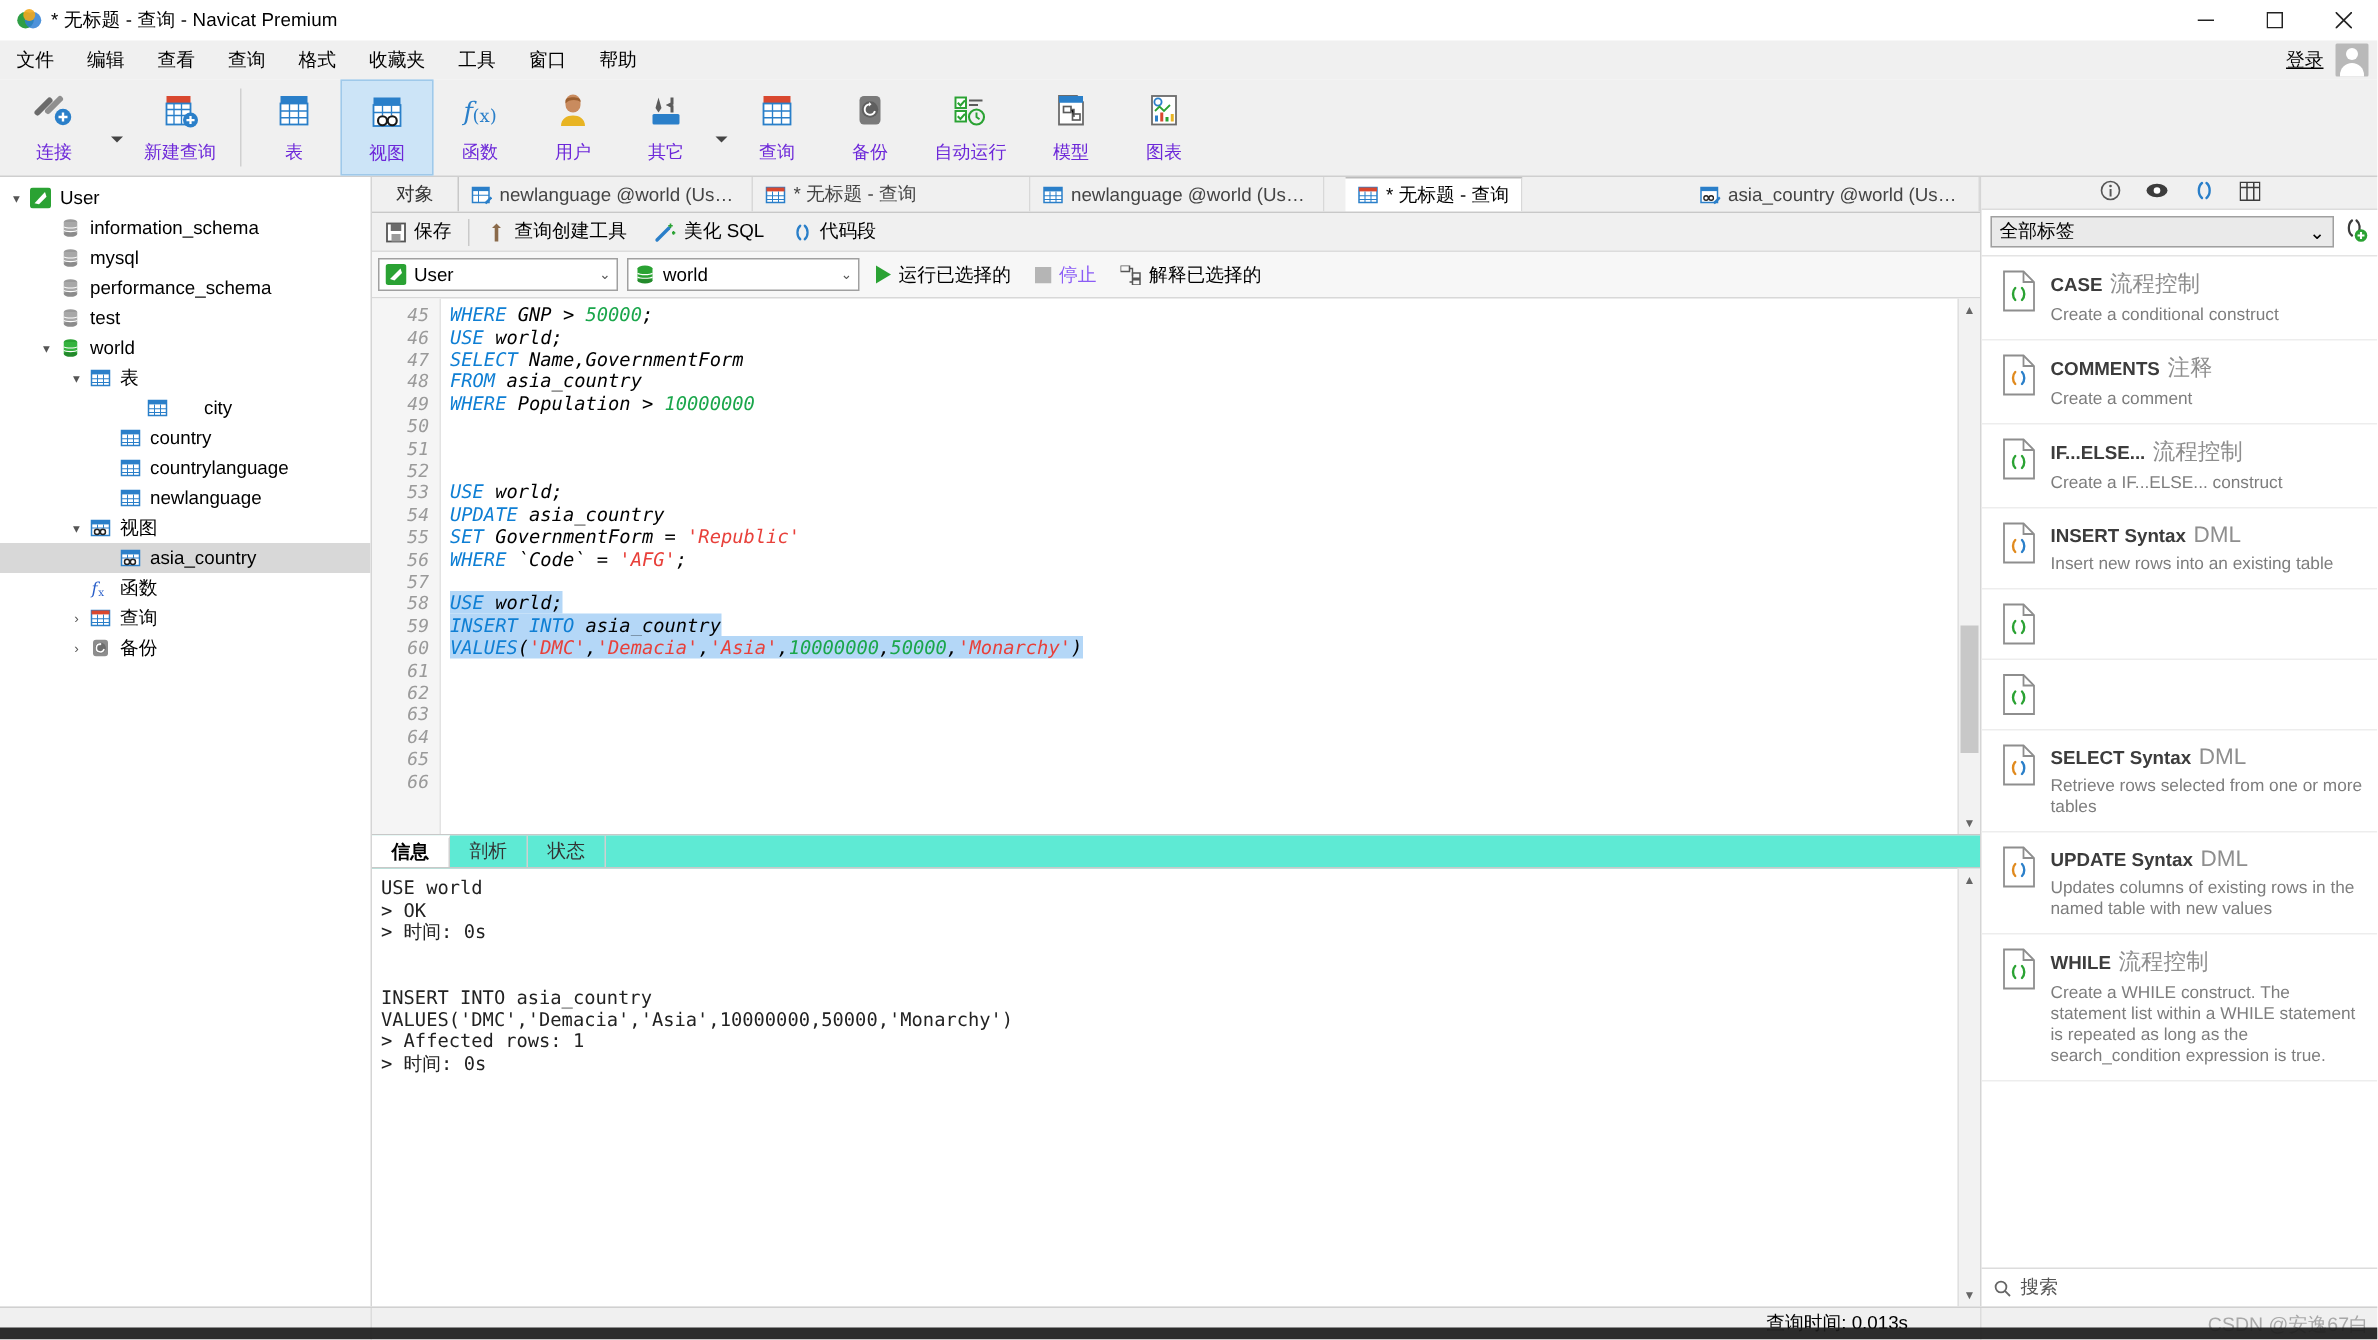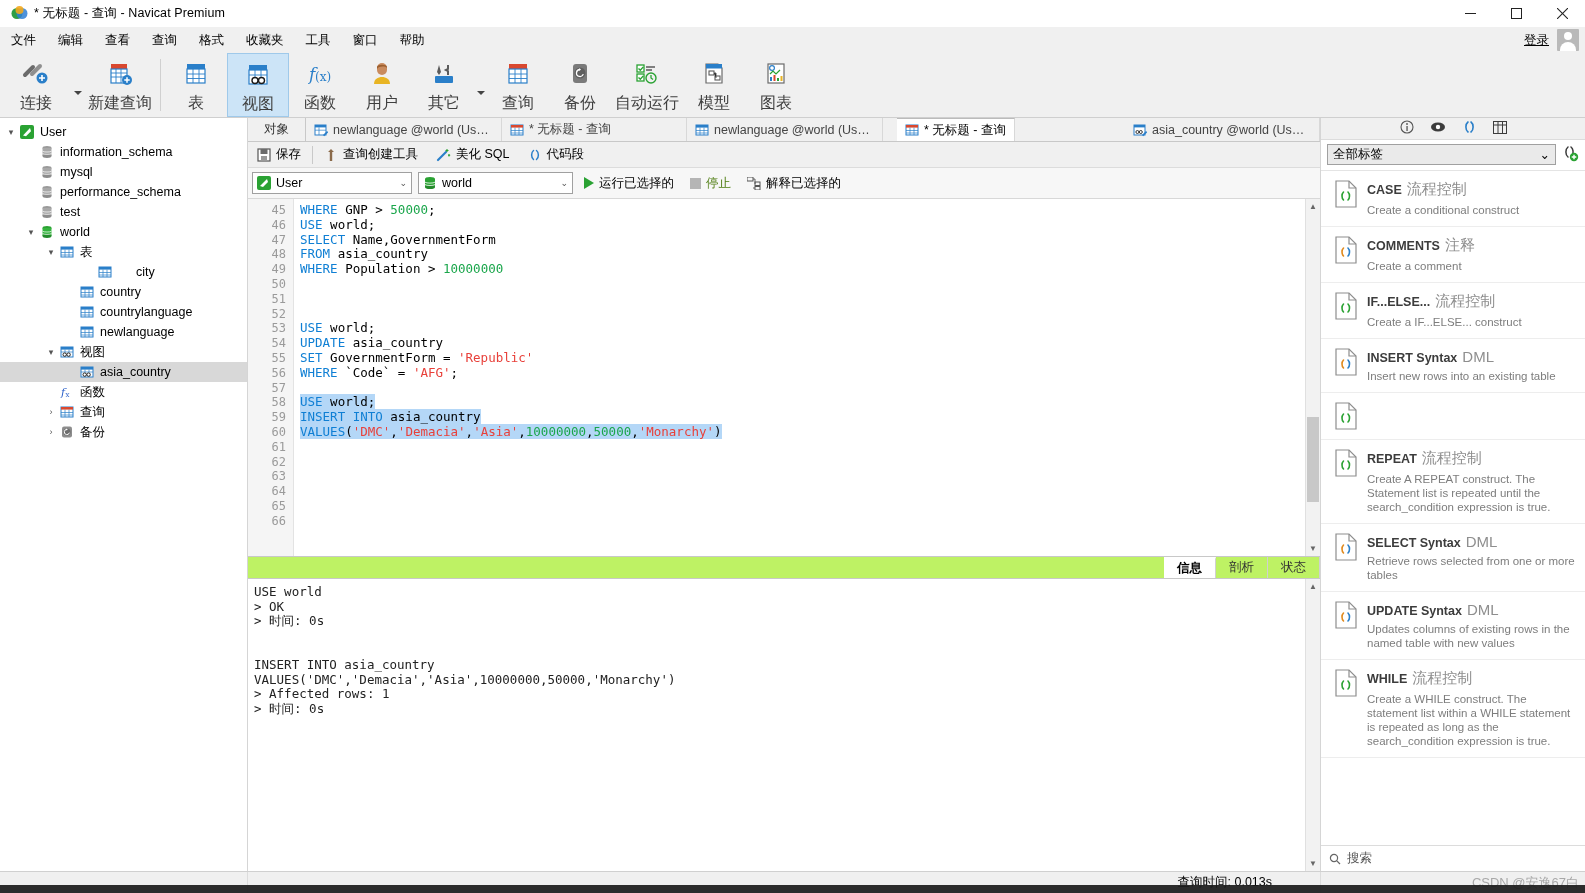--- a/index.html
+++ b/index.html
@@ -28,21 +28,21 @@
   .avatar { width:22px; height:22px; background:#b9b9b9; border-radius:1px; position:relative; overflow:hidden; margin-right:6px;}
   .avatar::before { content:''; position:absolute; width:8px; height:8px; border-radius:50%; background:#fff; left:7px; top:3px; }
   .avatar::after { content:''; position:absolute; width:16px; height:10px; border-radius:8px 8px 0 0; background:#fff; left:3px; top:13px; }
 
   
   .toolbar { height: 65px; background:#f0f0f0; display:flex; align-items:stretch; flex:0 0 65px; border-bottom:1px solid #cfcfcf;}
   .tb-sep { width:1px; background:#d0d0d0; margin: 6px 4px; }
   .tbi { width:62px; display:flex; flex-direction:column; align-items:center; justify-content:flex-start; padding-top:6px; position:relative; }
   .tbi.sel { background:#cce4f7; border:1px solid #9fc9ea; }
   .tbi .ic { height:30px; display:flex; align-items:center; justify-content:center; }
-  .tbi .lb { font-size:16px; color:#404040; margin-top:4px; }
+  .tbi .lb { font-size:12px; color:#6d28d9; margin-top:4px; }
   .tbi.wide { width:72px; }
   .caret { width:12px; display:flex; align-items:flex-end; justify-content:center; padding-bottom:22px; }
   .caret i { border-left:4px solid transparent; border-right:4px solid transparent; border-top:4px solid #444; display:block;}
 
   
   .body { flex:1; display:flex; min-height:0; }
   .sidebar { width:248px; background:#fff; border-right:1px solid #d5d5d5; display:flex; flex-direction:column; }
   .tree { padding-top:4px; font-size:12.5px; overflow:hidden; }
   .node { display:flex; align-items:center; height:20px; white-space:nowrap; }
   .node.selected { background:#d8d8d8; }
@@ -61,40 +61,40 @@
 
   .qtoolbar { height:26px; background:#f0f0f0; display:flex; align-items:center; flex:0 0 26px; border-bottom:1px solid #dcdcdc; }
   .qtb-item { display:flex; align-items:center; gap:5px; padding:0 9px; font-size:12.5px; color:#000; height:24px; }
   .qtb-sep { width:1px; height:18px; background:#c9c9c9; margin:0 2px; }
 
   .connbar { height:30px; display:flex; align-items:center; gap:6px; padding:3px 4px; background:#f7f7f7; flex:0 0 30px; }
   .combo { height:22px; border:1px solid #a0a0a0; background:#fff; display:flex; align-items:center; padding:0 4px; font-size:12.5px; min-width:80px; }
   .combo .cv { flex:1; margin-left:5px; color:#000; }
   .combo .arw { color:#555; font-size:9px; padding-left:4px; }
   .runitem { display:flex; align-items:center; gap:5px; font-size:12.5px; color:#000; padding:0 5px; height:24px; }
-  .runitem.dis { color:#4d7c0f; }
+  .runitem.dis { color:#8b5cf6; }
   .tri { width:0;height:0;border-left:10px solid #2aa233; border-top:6px solid transparent; border-bottom:6px solid transparent;}
 
   
-  .editor { flex:1 1 auto; min-height:0; display:flex; position:relative; background:#fff; border-top:1px solid #d8d8d8; }
+  .editor { flex:1 1 auto; min-height:0; display:flex; position:relative; background:#fff; border-top:1px solid #d8d8d8;font-style:italic; }
   .gutter { width:46px; background:#f5f5f5; border-right:1px solid #e3e3e3; padding-top:4px; text-align:right; }
   .gutter div { font-family:"DejaVu Sans Mono","Liberation Mono",monospace; font-size:12px; color:#9a9a9a; height:14.8px; line-height:14.8px; padding-right:7px; }
   .code { flex:1; padding-top:4px; padding-left:6px; font-family:"DejaVu Sans Mono","Liberation Mono",monospace; font-size:12.5px; overflow:hidden; }
   .code .ln { height:14.8px; line-height:14.8px; white-space:pre; }
   .k { color:#0f7fd4; }
   .num { color:#1aa64b; } .str { color:#e8403a; } .id { color:#000; }
   .sel-hl { background:#b4d7f7; }
   .vscroll { width:15px; background:#f2f2f2; border-left:1px solid #e0e0e0; display:flex; flex-direction:column; }
   .vs-arrow { height:15px; display:flex; align-items:center; justify-content:center; color:#666; font-size:8px; }
   .vs-track { flex:1; position:relative; }
   .vs-thumb { position:absolute; left:1px; right:1px; background:#c8c8c8; }
 
   
   .results { height:315px; flex:0 0 315px; display:flex; flex-direction:column; border-top:1px solid #c8c8c8; background:#fff; }
-  .rtabs { height:22px; display:flex; align-items:stretch; background:#bef264; border-bottom:1px solid #c8c8c8; flex:0 0 22px;justify-content:flex-end;}
+  .rtabs { height:22px; display:flex; align-items:stretch; background:#5eead4; border-bottom:1px solid #c8c8c8; flex:0 0 22px;}
   .rtab { padding:0 13px; display:flex; align-items:center; font-size:12.5px; color:#333; border-right:1px solid #d0d0d0;}
   .rtab.active { background:#fff; color:#000; font-weight:bold; border-top:2px solid #fff;}
   .rbody { flex:1; display:flex; min-height:0; }
   .rtext { flex:1; padding:6px 0 0 6px; font-family:"DejaVu Sans Mono","Liberation Mono",monospace; font-size:12.5px; color:#222; overflow:hidden; }
   .rtext div { height:14.6px; line-height:14.6px; white-space:pre; }
 
   
   .rightpanel { width:265px; flex:0 0 265px; border-left:1px solid #d5d5d5; display:flex; flex-direction:column; background:#fff; }
   .rp-icons { height:22px; display:flex; align-items:center; justify-content:center; gap:16px; background:#f0f0f0; border-bottom:1px solid #dcdcdc; flex:0 0 22px; }
   .rp-filter { height:30px; display:flex; align-items:flex-start; gap:5px; padding:4px 6px; flex:0 0 30px;}
@@ -842,24 +842,20 @@
                 <path d="M14 12c2 2 2 6 0 8" stroke="#2aa233" stroke-width="1.6" fill="none" stroke-linecap="round"></path>
               </svg></span>
           </div>
           <div class="snip">
             <span class="snip-icon"><svg width="24" height="28" viewBox="0 0 24 28">
                 <path d="M2 1h13l7 7v19H2z" fill="#fff" stroke="#8e8e8e" stroke-width="1.2"></path>
                 <path d="M15 1v7h7" fill="none" stroke="#8e8e8e" stroke-width="1.2"></path>
                 <path d="M9.5 12c-2 2-2 6 0 8" stroke="#2aa233" stroke-width="1.6" fill="none" stroke-linecap="round"></path>
                 <path d="M14 12c2 2 2 6 0 8" stroke="#2aa233" stroke-width="1.6" fill="none" stroke-linecap="round"></path>
               </svg></span>
-            <div class="snip-body">
-              <div class="snip-title"><span>REPEAT</span><span class="snip-tag">流程控制</span></div>
-              <div class="snip-desc">Create A REPEAT construct. The Statement list is repeated until the search_condition expression is true.</div>
-            </div>
           </div>
           <div class="snip">
             <span class="snip-icon"><svg width="24" height="28" viewBox="0 0 24 28">
                 <path d="M2 1h13l7 7v19H2z" fill="#fff" stroke="#8e8e8e" stroke-width="1.2"></path>
                 <path d="M15 1v7h7" fill="none" stroke="#8e8e8e" stroke-width="1.2"></path>
                 <path d="M9.5 12c-2 2-2 6 0 8" stroke="#e08a1e" stroke-width="1.6" fill="none" stroke-linecap="round"></path>
                 <path d="M14 12c2 2 2 6 0 8" stroke="#2a7fc9" stroke-width="1.6" fill="none" stroke-linecap="round"></path>
               </svg></span>
             <div class="snip-body">
               <div class="snip-title"><span>SELECT Syntax</span><span class="snip-tag">DML</span></div>

